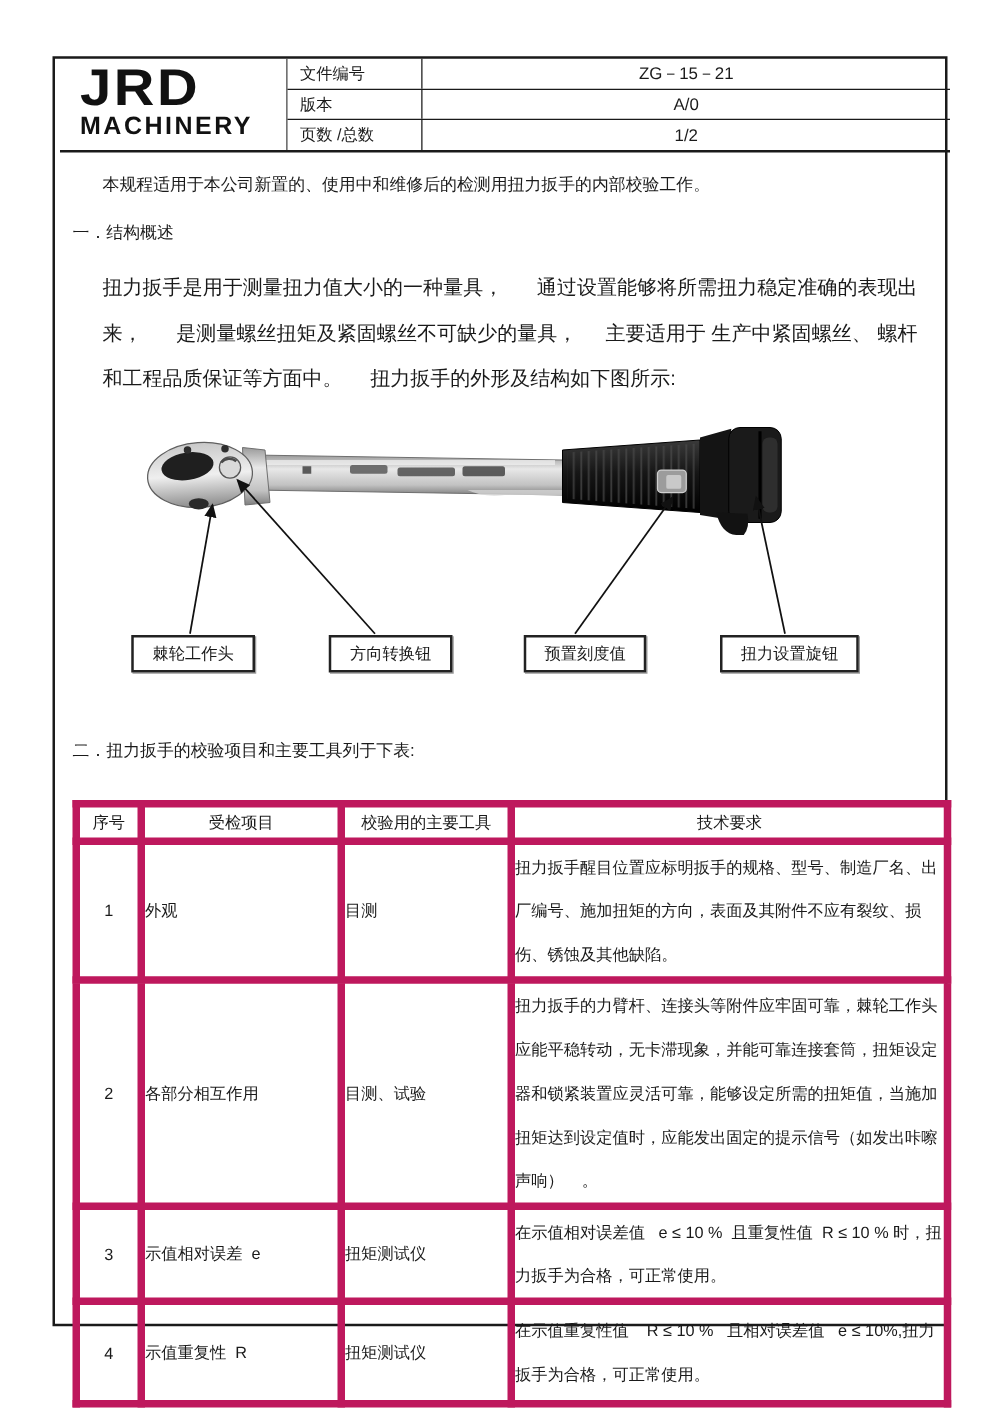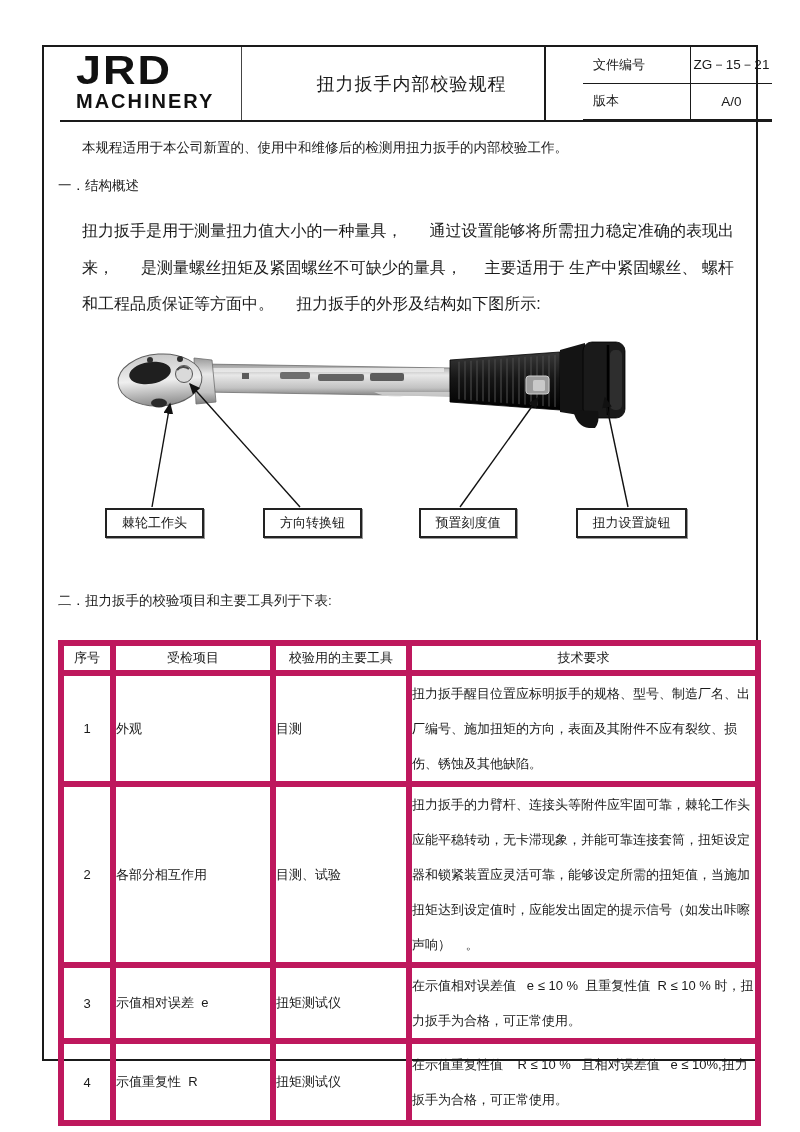--- a/index.html
+++ b/index.html
@@ -5,22 +5,22 @@
   html,body{margin:0;padding:0;background:#888;}
   .page{
     position:relative;width:800px;height:1132px;background:#ffffff;
     font-family:"Liberation Sans",sans-serif;color:#1a1a1a;overflow:hidden;
   }
   .frame{
     position:absolute;left:42px;top:45px;width:716px;height:1016px;
     border:2px solid #1a1a1a;box-sizing:border-box;background:#fff;
   }
   
-  .header{position:absolute;left:16px;top:0;width:712px;height:75px;
-    border-bottom:2px solid #1a1a1a;box-sizing:border-box;display:flex;gap:37px;}
+  .header{position:absolute;left:4px;top:0;width:712px;height:75px;
+    border-bottom:2px solid #1a1a1a;box-sizing:border-box;display:flex;}
   .logo-cell{width:182px;box-sizing:border-box;border-right:1px solid #444;
     padding:3px 0 0 16px;}
   .logo-jrd{font-size:45px;line-height:44px;font-weight:900;letter-spacing:2px;
     transform:scaleY(0.92);transform-origin:left top;color:#111;}
   .logo-machinery{font-size:20px;line-height:20px;font-weight:700;letter-spacing:2px;
     margin-top:-3px;color:#111;}
   .title-cell{width:267px;box-sizing:border-box;border-right:2px solid #1a1a1a;
     display:flex;align-items:center;justify-content:center;font-size:18px;
     letter-spacing:1px;}
   .info-table{flex:1;display:flex;flex-direction:column;}
@@ -68,29 +68,32 @@
 <body>
 
 <div class="page">
   <div class="frame">
 
     <div class="header">
       <div class="logo-cell">
         <div class="logo-jrd">JRD</div>
         <div class="logo-machinery">MACHINERY</div>
       </div>
-      <div class="title-cell">扭力扳手内部校验规程</div>
       <div class="info-table">
         <div class="info-row rb">
           <div class="info-label">文件编号</div>
           <div class="info-value">ZG－15－21</div>
         </div>
         <div class="info-row rb">
           <div class="info-label">版本</div>
           <div class="info-value">A/0</div>
+        </div>
+        <div class="info-row">
+          <div class="info-label">页数 /总数</div>
+          <div class="info-value">1/2</div>
         </div>
       </div>
     </div>
 
     <div class="intro">本规程适用于本公司新置的、使用中和维修后的检测用扭力扳手的内部校验工作。</div>
     <div class="sec-heading h1">一．结构概述</div>
     <div class="para">扭力扳手是用于测量扭力值大小的一种量具，      通过设置能够将所需扭力稳定准确的表现出来，      是测量螺丝扭矩及紧固螺丝不可缺少的量具，     主要适用于 生产中紧固螺丝、 螺杆和工程品质保证等方面中。     扭力扳手的外形及结构如下图所示:</div>
 
     <svg class="figure-svg" viewBox="0 0 712 215" xmlns="http://www.w3.org/2000/svg">
       <defs>

